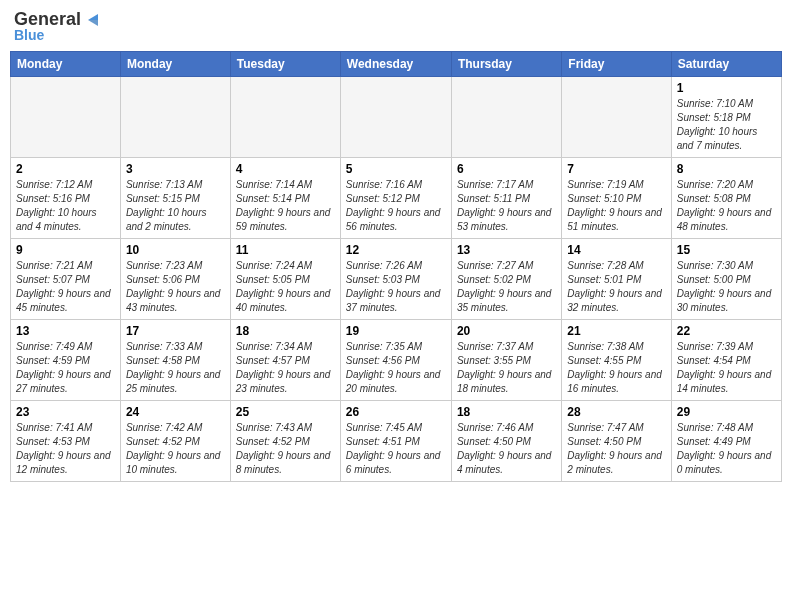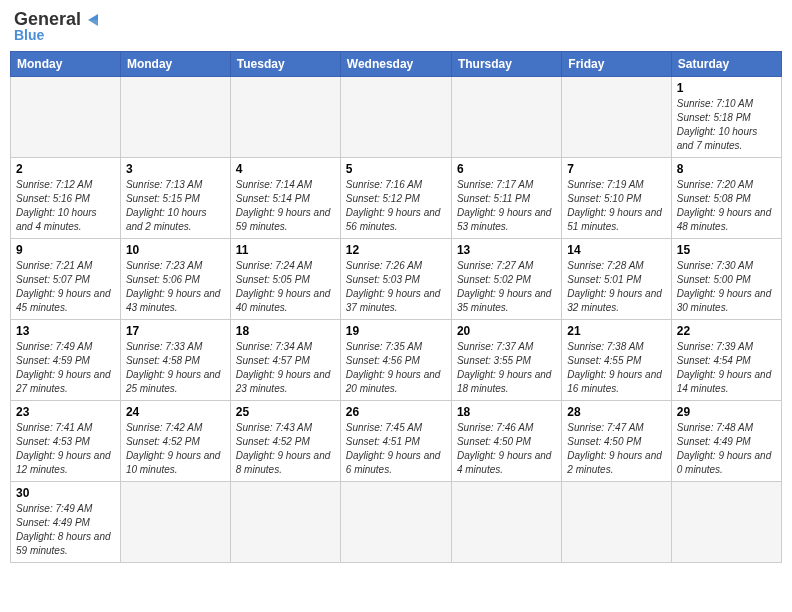--- a/index.html
+++ b/index.html
@@ -293,28 +293,14 @@
 Sunset: 4:50 PM
 Daylight: 9 hours and 2 minutes.</div>
         </td>
         <td>
           <span class="day-number">29</span>
           <div class="day-info">Sunrise: 7:48 AM
 Sunset: 4:49 PM
 Daylight: 9 hours and 0 minutes.</div>
         </td>
       </tr>
-      <tr>
-        <td>
-          <span class="day-number">30</span>
-          <div class="day-info">Sunrise: 7:49 AM
-Sunset: 4:49 PM
-Daylight: 8 hours and 59 minutes.</div>
-        </td>
-        <td class="empty last-row" style="background: rgb(245, 245, 245);"></td>
-        <td class="empty last-row" style="background: rgb(245, 245, 245);"></td>
-        <td class="empty last-row" style="background: rgb(245, 245, 245);"></td>
-        <td class="empty last-row" style="background: rgb(245, 245, 245);"></td>
-        <td class="empty last-row" style="background: rgb(245, 245, 245);"></td>
-        <td class="empty last-row" style="background: rgb(245, 245, 245);"></td>
-      </tr>
     </tbody>
 </table>
 
 </body></html>

